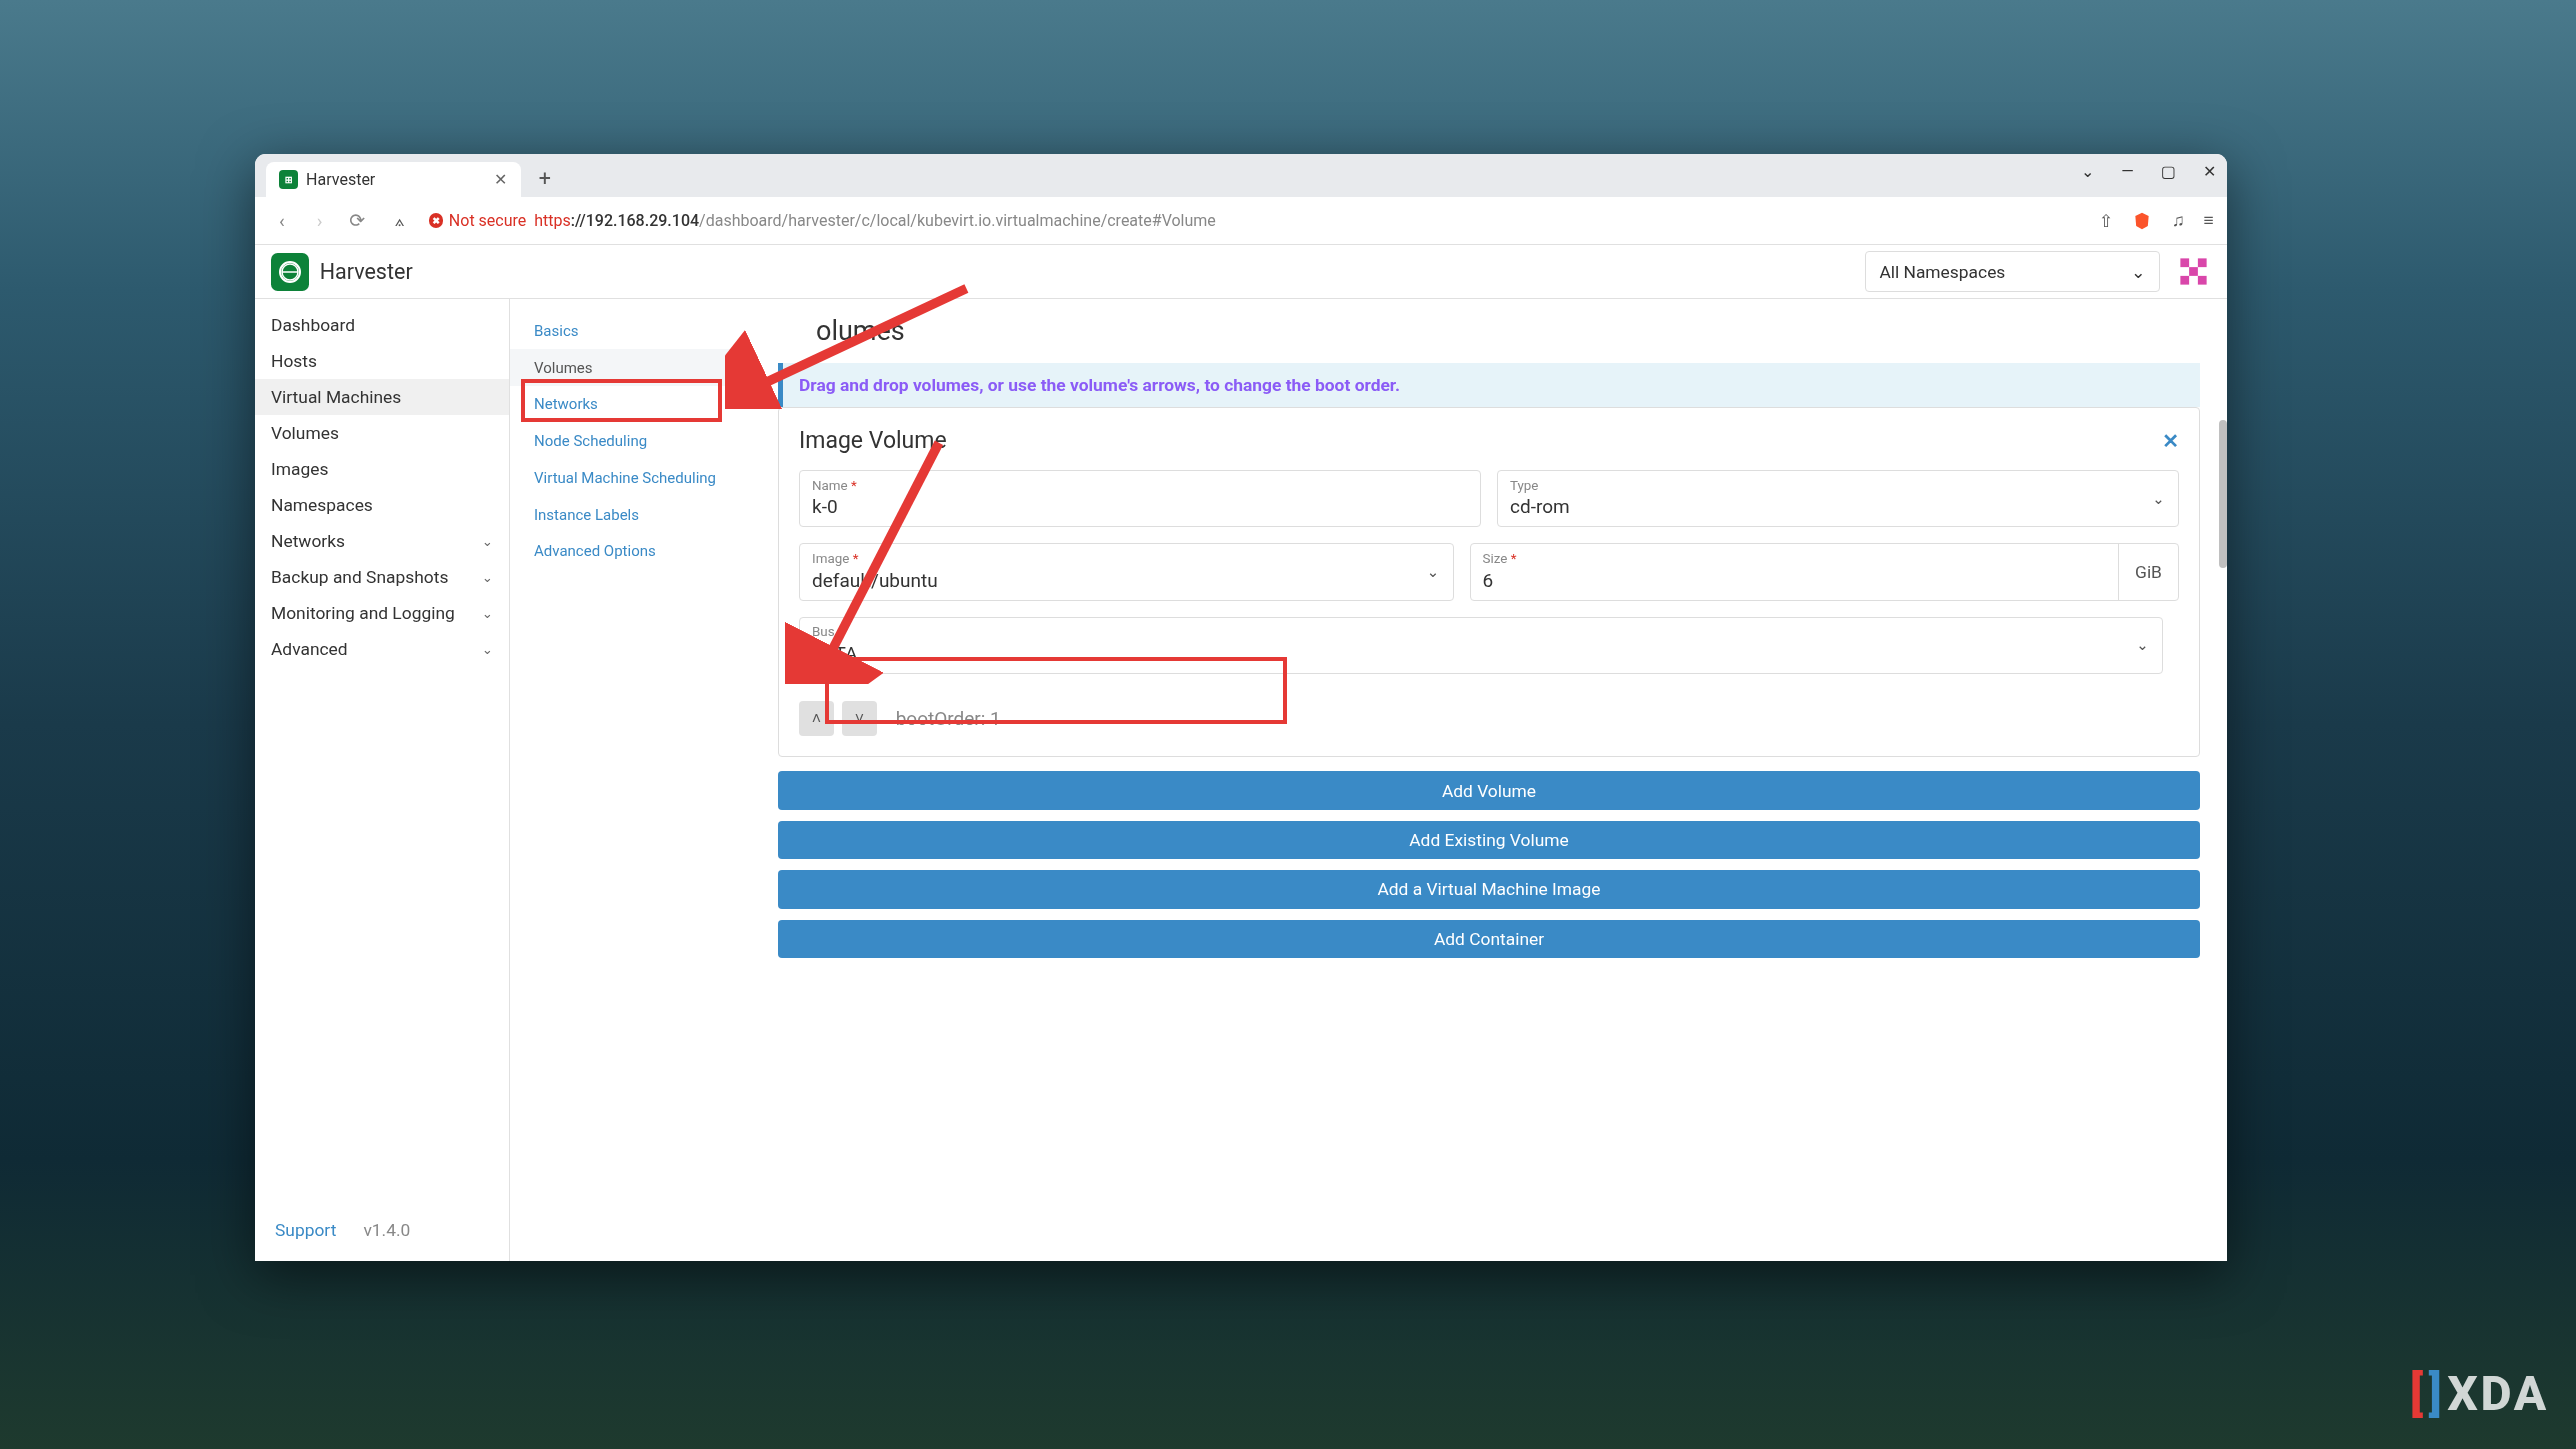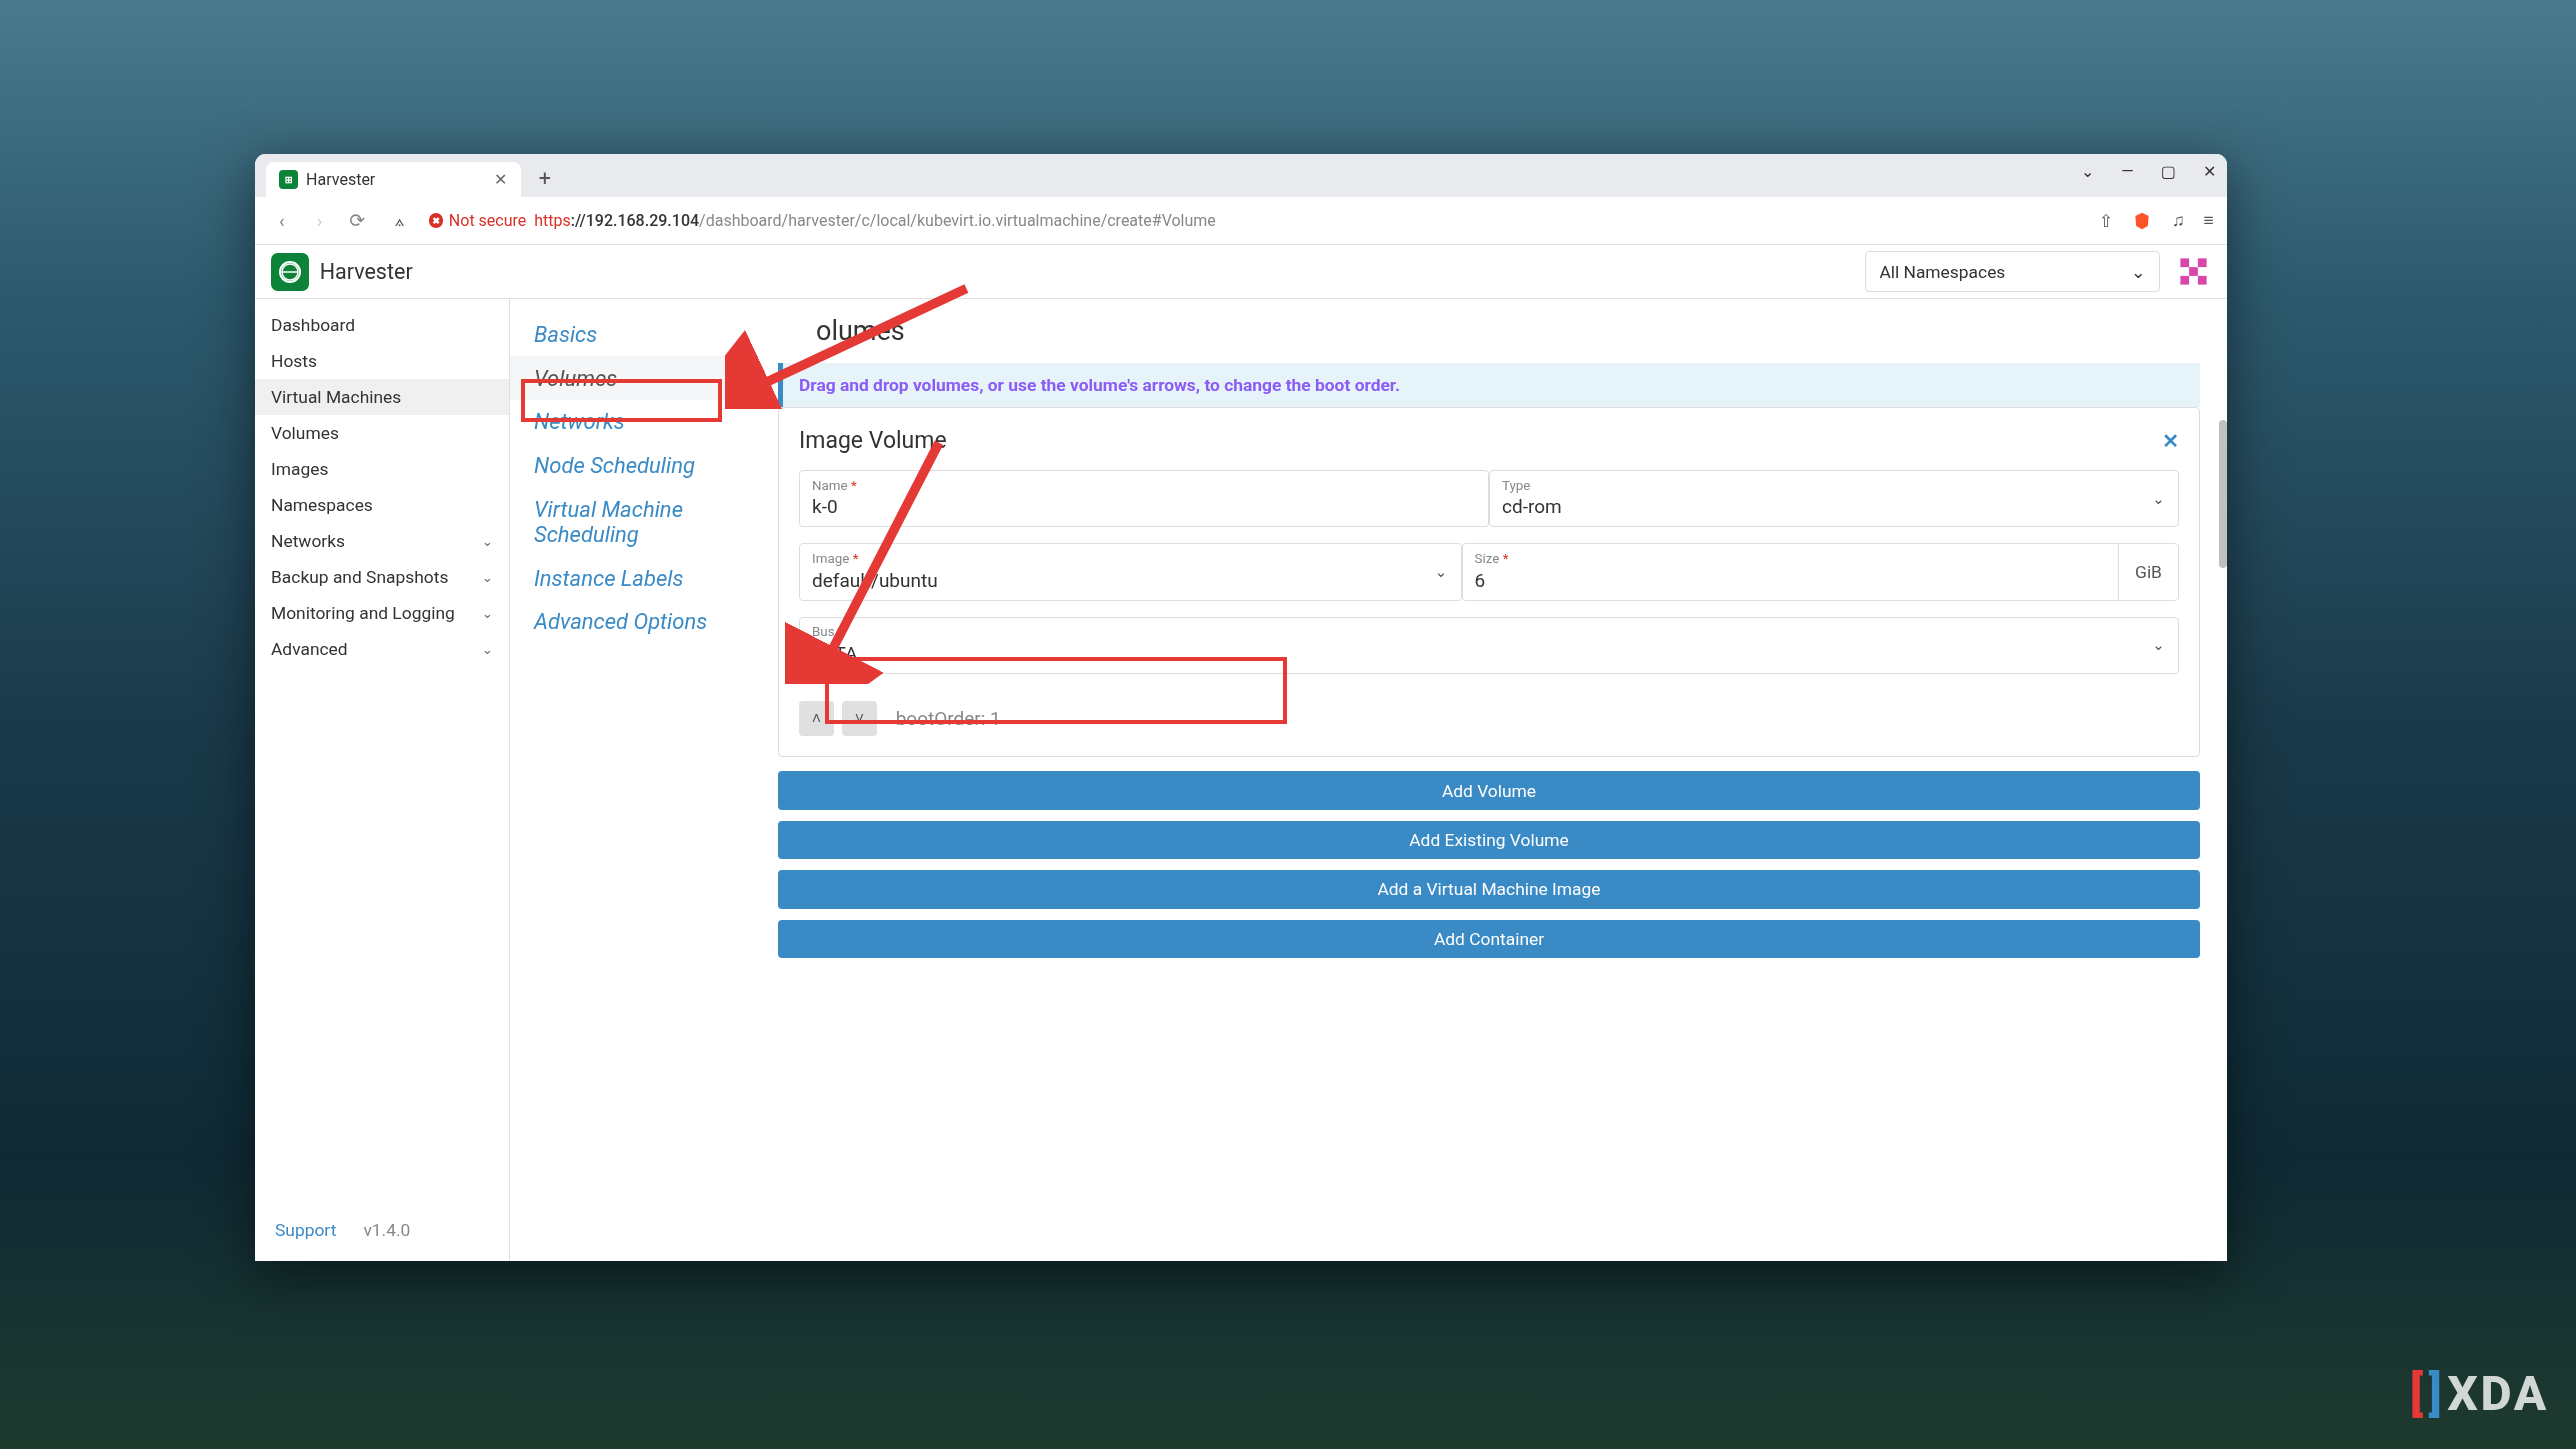--- a/index.html
+++ b/index.html
@@ -53,34 +53,34 @@
 .sidebar { width: 255px; border-right: 0.7px solid #e0e0e0; padding: 8px 0; background: #fff; display: flex; flex-direction: column; }
 .sidebar-item { padding: 8px 16px; font-size: 17.4px; color: #333; cursor: pointer; display: flex; justify-content: space-between; align-items: center; }
 .sidebar-item.active { background: #f0f0f0; }
 .sidebar-chevron { font-size: 13.4px; color: #666; }
 .sidebar-footer { margin-top: auto; padding: 13.4px 20px; display: flex; gap: 27px; font-size: 17.4px; }
 .support-link { color: #3a8ac6; }
 .version-text { color: #888; }
 
 
 .settings-tabs { width: 241px; padding: 13.4px 0; }
-.settings-tab { padding: 9.4px 24px; font-size: 22px; color: #3a8ac6; cursor: pointer; font-style: italic; }
+.settings-tab { padding: 9.4px 24px; font-size: 15px; color: #3a8ac6; cursor: pointer; }
 .settings-tab.active { background: #f4f6f8; color: #555; }
 
 
 .main-panel { flex: 1; padding: 16px 27px 0 27px; position: relative; overflow: hidden; }
 .panel-title { font-size: 27px; color: #333; margin-bottom: 16px; margin-left: 38px; }
 .info-banner { background: #e6f3f9; border-left: 5.4px solid #3a8ac6; padding: 12px 16px; font-size: 17.4px; color: #8b5cf6; margin-bottom: 0; font-weight: bold; }
 
 .volume-card { border: 0.7px solid #ddd; border-radius: 4px; padding: 19px 20px 20px 20px; margin-bottom: 14px; }
 .card-header { display: flex; justify-content: space-between; align-items: center; margin-bottom: 16px; }
 .card-title { font-size: 23px; color: #333; }
 .card-close { color: #3a8ac6; font-size: 20px; cursor: pointer; font-weight: bold; }
 
-.form-row { display: flex; margin-bottom: 16px; justify-content: space-between; }
+.form-row { display: flex; gap: 16px; margin-bottom: 16px; justify-content: space-between; }
 .form-field { border: 0.7px solid #ddd; border-radius: 4px; padding: 6.7px 12px 8px 12px; position: relative; }
 .form-field.half { flex: 1; }
 .field-label { font-size: 13.4px; color: #888; display: block; margin-bottom: 2.7px; }
 .field-required { color: #d93025; }
 .field-value { font-size: 19px; color: #333; }
 .field-chevron { position: absolute; right: 13.4px; top: 50%; transform: translateY(-50%); font-size: 14.8px; color: #555; }
 .field-suffix { position: absolute; right: 0; top: 0; bottom: 0; width: 60px; border-left: 0.7px solid #ddd; display: flex; align-items: center; justify-content: center; font-size: 17.4px; color: #555; }
 
 .boot-order-row { display: flex; align-items: center; gap: 8px; margin-top: 27px; }
 .order-btn { width: 35px; height: 35px; background: #e0e0e0; border-radius: 4px; display: flex; align-items: center; justify-content: center; font-size: 16px; color: #555; cursor: pointer; }

